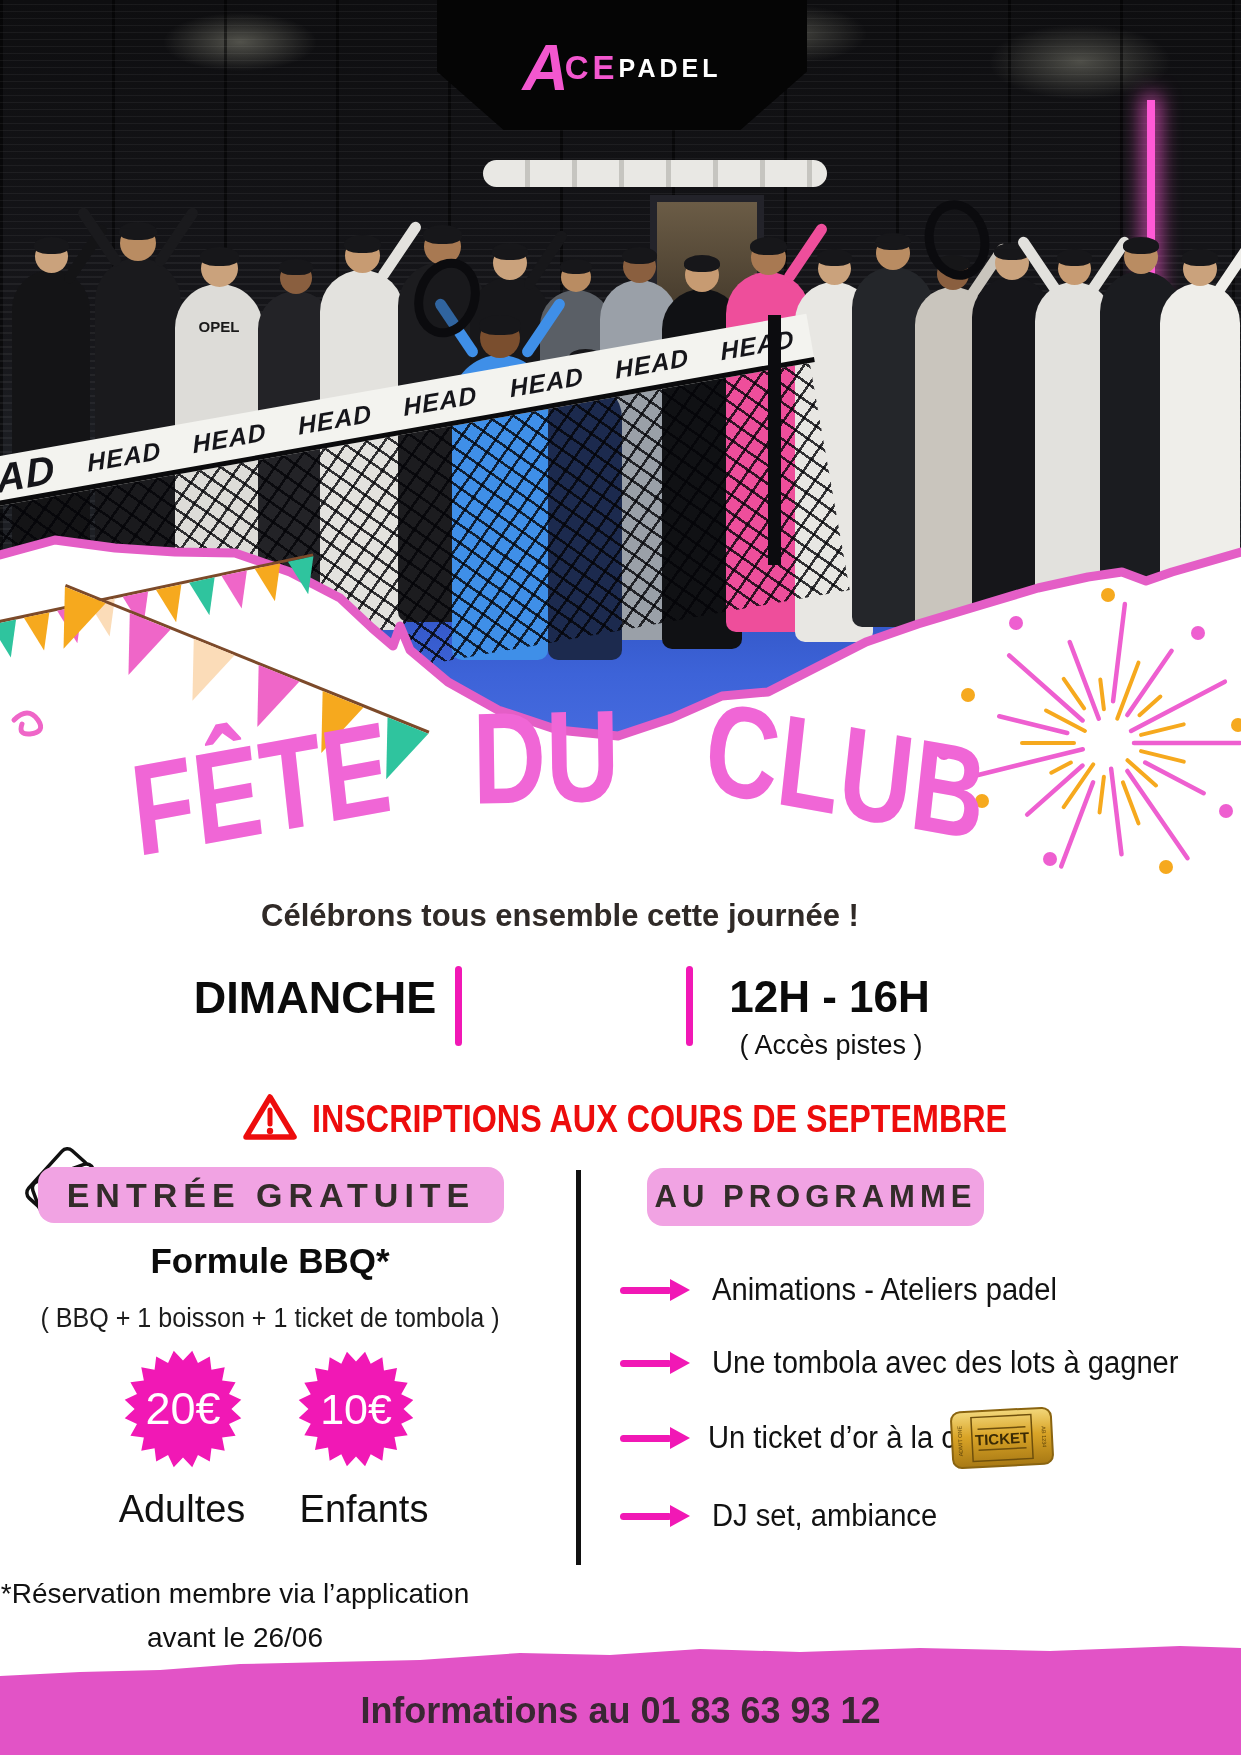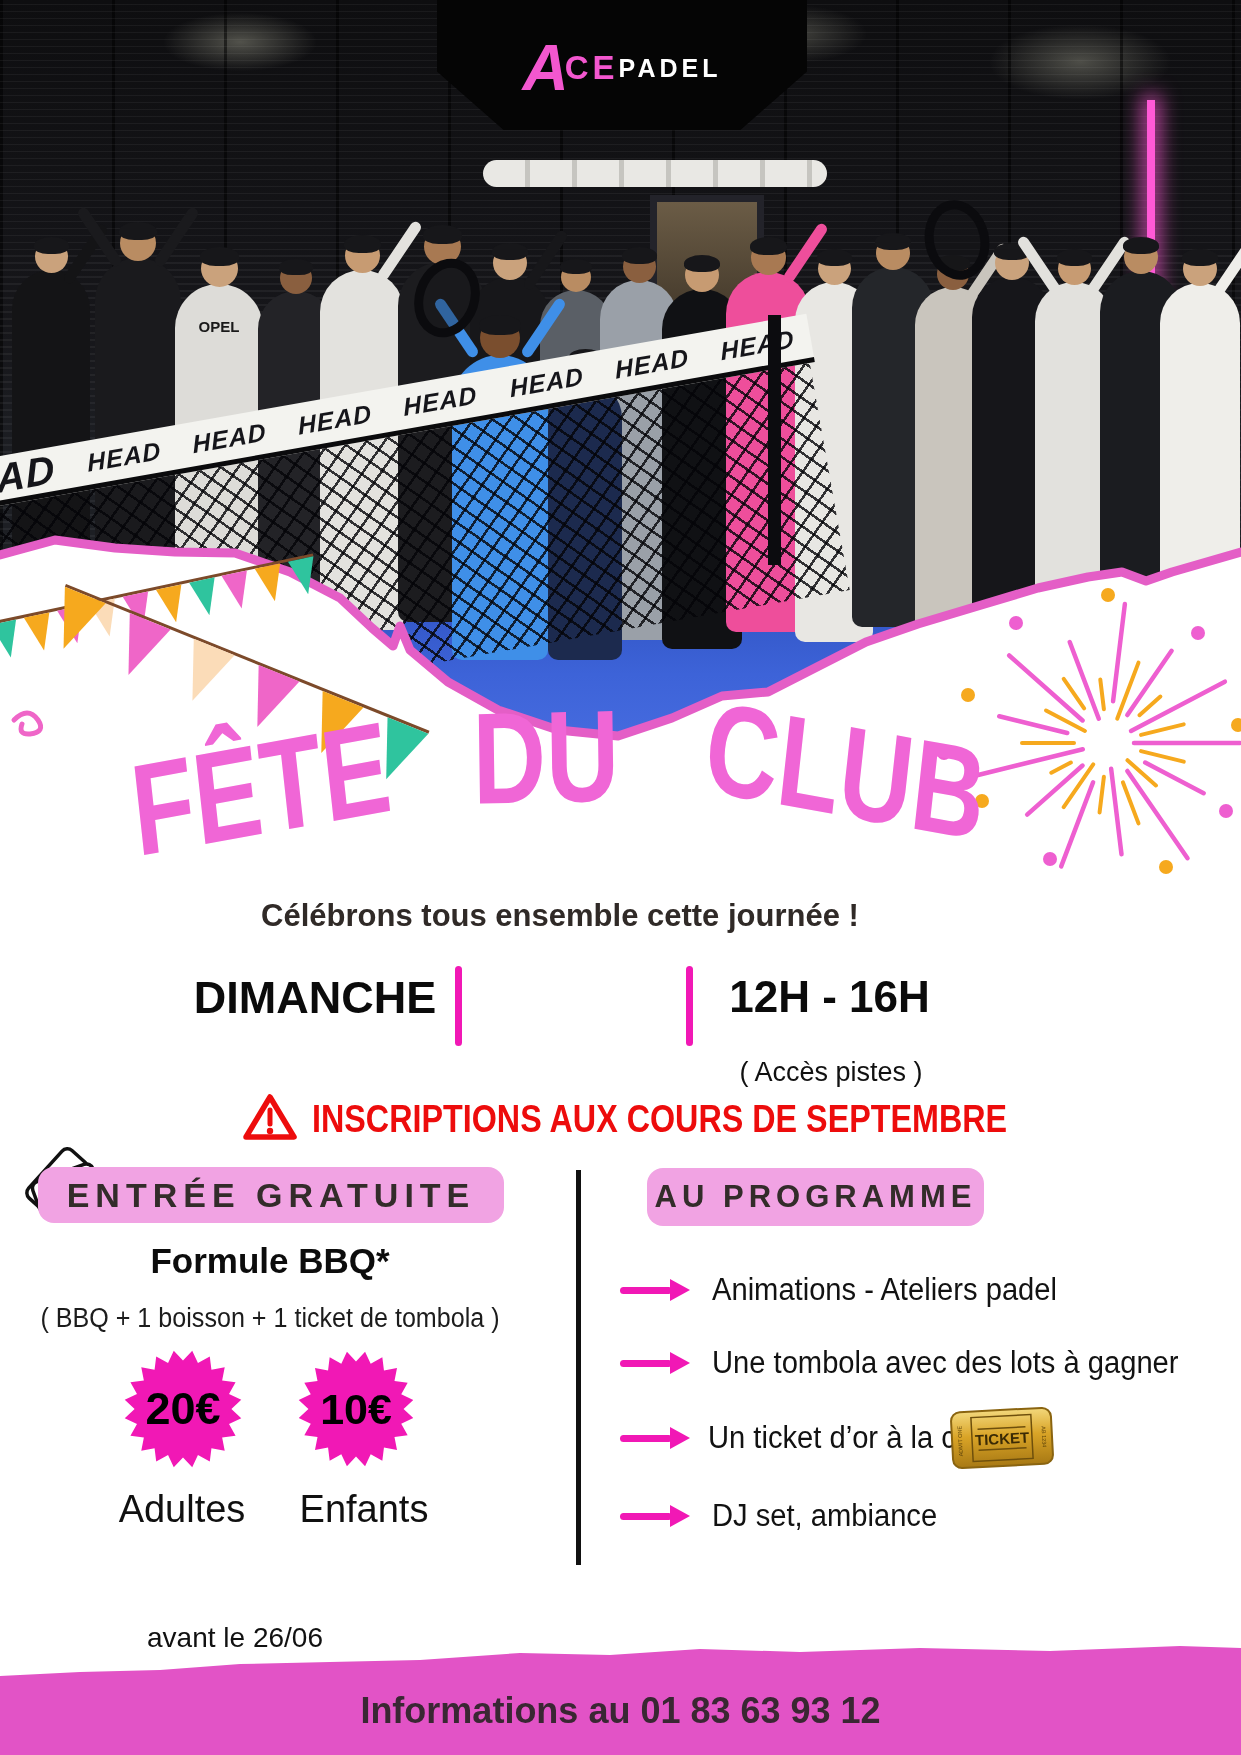--- a/index.html
+++ b/index.html
@@ -85,21 +85,21 @@
      transform:scaleX(.85);transform-origin:left center;letter-spacing:0;}
 
   
   .pill{z-index:9;background:var(--highlight_pink,#f1a3e3);border-radius:16px;display:flex;
      align-items:center;justify-content:center;color:#332c2a;font-weight:700;}
   .divider{left:576px;top:1170px;width:5px;height:395px;background:#111;z-index:9;}
   .bbq-title{left:20px;top:1241px;width:500px;text-align:center;font-size:35px;font-weight:700;color:#0c0c0c;z-index:9;}
   .bbq-detail{left:0px;top:1303px;width:540px;text-align:center;font-size:27px;color:#1c1c1c;z-index:9;
      transform:scaleX(.93);transform-origin:center;}
   .starburst{z-index:9;background:var(--accent_magenta,#f118b5);display:flex;align-items:center;
-     justify-content:center;color:#000000;font-weight:700;}
+     justify-content:center;color:#ffffff;font-weight:400;}
   .price-label{z-index:9;font-size:38px;color:#101010;text-align:center;}
   .footnote{z-index:9;width:470px;left:0px;text-align:center;font-size:28px;color:#111;}
 
   .prog-row{z-index:9;display:flex;align-items:center;justify-content:flex-end;}
   .arrow{display:flex;align-items:center;}
   .arrow-line{width:52px;height:7px;border-radius:4px;background:var(--accent_magenta,#f118b5);}
   .arrow-head{width:0;height:0;border-top:11px solid transparent;border-bottom:11px solid transparent;
      border-left:20px solid var(--accent_magenta,#f118b5);margin-left:-2px;}
   .prog-text{font-size:31px;color:#121212;white-space:nowrap;transform:scaleX(.94);transform-origin:left center;}
 
@@ -314,21 +314,21 @@
     <span class="tw0">FÊTE</span>
     <span class="tw1">DU</span>
     <span class="tw2">CLUB</span>
   </div>
   <div class="abs subtitle">Célébrons tous ensemble cette journée !</div>
 
   <div class="abs sch" style="left:185px;top:972px;width:260px;font-size:45px;">DIMANCHE</div>
   <div class="abs sch-bar" style="left:455px;top:966px;"></div>
   <div class="abs sch-bar" style="left:686px;top:966px;"></div>
   <div class="abs sch" style="left:702px;top:972px;width:255px;font-size:44px;">12H - 16H</div>
-  <div class="abs sch-note" style="left:706px;top:1030px;width:250px;margin-top:27px;">( Accès pistes )</div>
+  <div class="abs sch-note" style="left:706px;top:1030px;width:250px;">( Accès pistes )</div>
 
   <svg class="abs" style="left:241px;top:1090px;z-index:9;" width="58" height="54">
     <path d="M29 7 L53 47 L5 47 Z" fill="none" stroke="#ed0c0c" stroke-width="5.5" stroke-linejoin="round"></path>
     <line x1="29" y1="20" x2="29" y2="34" stroke="#ed0c0c" stroke-width="5" stroke-linecap="round"></line>
     <circle cx="29" cy="41" r="3.2" fill="#ed0c0c"></circle>
   </svg>
   <div class="abs alert-text" style="left:312px;top:1098px;">INSCRIPTIONS AUX COURS DE SEPTEMBRE</div>
 
   <svg class="abs" style="left:8px;top:1126px;z-index:9;" width="104" height="100">
     <g transform="rotate(-48 50 55)" fill="#ffffff" stroke="#111" stroke-width="3.5">
@@ -342,20 +342,21 @@
   </svg>
   <div class="abs pill" style="left:38px;top:1167px;width:466px;height:56px;font-size:34px;letter-spacing:6px;">ENTRÉE GRATUITE</div>
   <div class="abs bbq-title">Formule BBQ*</div>
   <div class="abs bbq-detail">( BBQ + 1 boisson + 1 ticket de tombola )</div>
 
   <div class="abs starburst" style="left: 124px; top: 1350px; width: 118px; height: 118px; font-size: 45px; clip-path: polygon(50% 9%, 57.82% 0.62%, 62.67% 11.01%, 72.7% 5.45%, 74.1% 16.83%, 85.36% 14.64%, 83.17% 25.9%, 94.55% 27.3%, 88.99% 37.33%, 99.38% 42.18%, 91% 50%, 99.38% 57.82%, 88.99% 62.67%, 94.55% 72.7%, 83.17% 74.1%, 85.36% 85.36%, 74.1% 83.17%, 72.7% 94.55%, 62.67% 88.99%, 57.82% 99.38%, 50% 91%, 42.18% 99.38%, 37.33% 88.99%, 27.3% 94.55%, 25.9% 83.17%, 14.64% 85.36%, 16.83% 74.1%, 5.45% 72.7%, 11.01% 62.67%, 0.62% 57.82%, 9% 50%, 0.62% 42.18%, 11.01% 37.33%, 5.45% 27.3%, 16.83% 25.9%, 14.64% 14.64%, 25.9% 16.83%, 27.3% 5.45%, 37.33% 11.01%, 42.18% 0.62%);">20€</div>
   <div class="abs starburst" style="left: 298px; top: 1351px; width: 116px; height: 116px; font-size: 43px; clip-path: polygon(50% 9%, 57.82% 0.62%, 62.67% 11.01%, 72.7% 5.45%, 74.1% 16.83%, 85.36% 14.64%, 83.17% 25.9%, 94.55% 27.3%, 88.99% 37.33%, 99.38% 42.18%, 91% 50%, 99.38% 57.82%, 88.99% 62.67%, 94.55% 72.7%, 83.17% 74.1%, 85.36% 85.36%, 74.1% 83.17%, 72.7% 94.55%, 62.67% 88.99%, 57.82% 99.38%, 50% 91%, 42.18% 99.38%, 37.33% 88.99%, 27.3% 94.55%, 25.9% 83.17%, 14.64% 85.36%, 16.83% 74.1%, 5.45% 72.7%, 11.01% 62.67%, 0.62% 57.82%, 9% 50%, 0.62% 42.18%, 11.01% 37.33%, 5.45% 27.3%, 16.83% 25.9%, 14.64% 14.64%, 25.9% 16.83%, 27.3% 5.45%, 37.33% 11.01%, 42.18% 0.62%);">10€</div>
   <div class="abs price-label" style="left:97px;top:1488px;width:170px;">Adultes</div>
   <div class="abs price-label" style="left:279px;top:1488px;width:170px;">Enfants</div>
 
+  <div class="abs footnote" style="top:1578px;">*Réservation membre via l’application</div>
   <div class="abs footnote" style="top:1622px;">avant le 26/06</div>
 
   <div class="abs divider"></div>
 
   <div class="abs pill" style="left:647px;top:1168px;width:337px;height:58px;font-size:31px;letter-spacing:5px;">AU PROGRAMME</div>
 
   <div class="abs prog-row" style="left:620px;top:1272px;">
     <span class="arrow">
         <span class="arrow-line"></span>
         <span class="arrow-head"></span>

